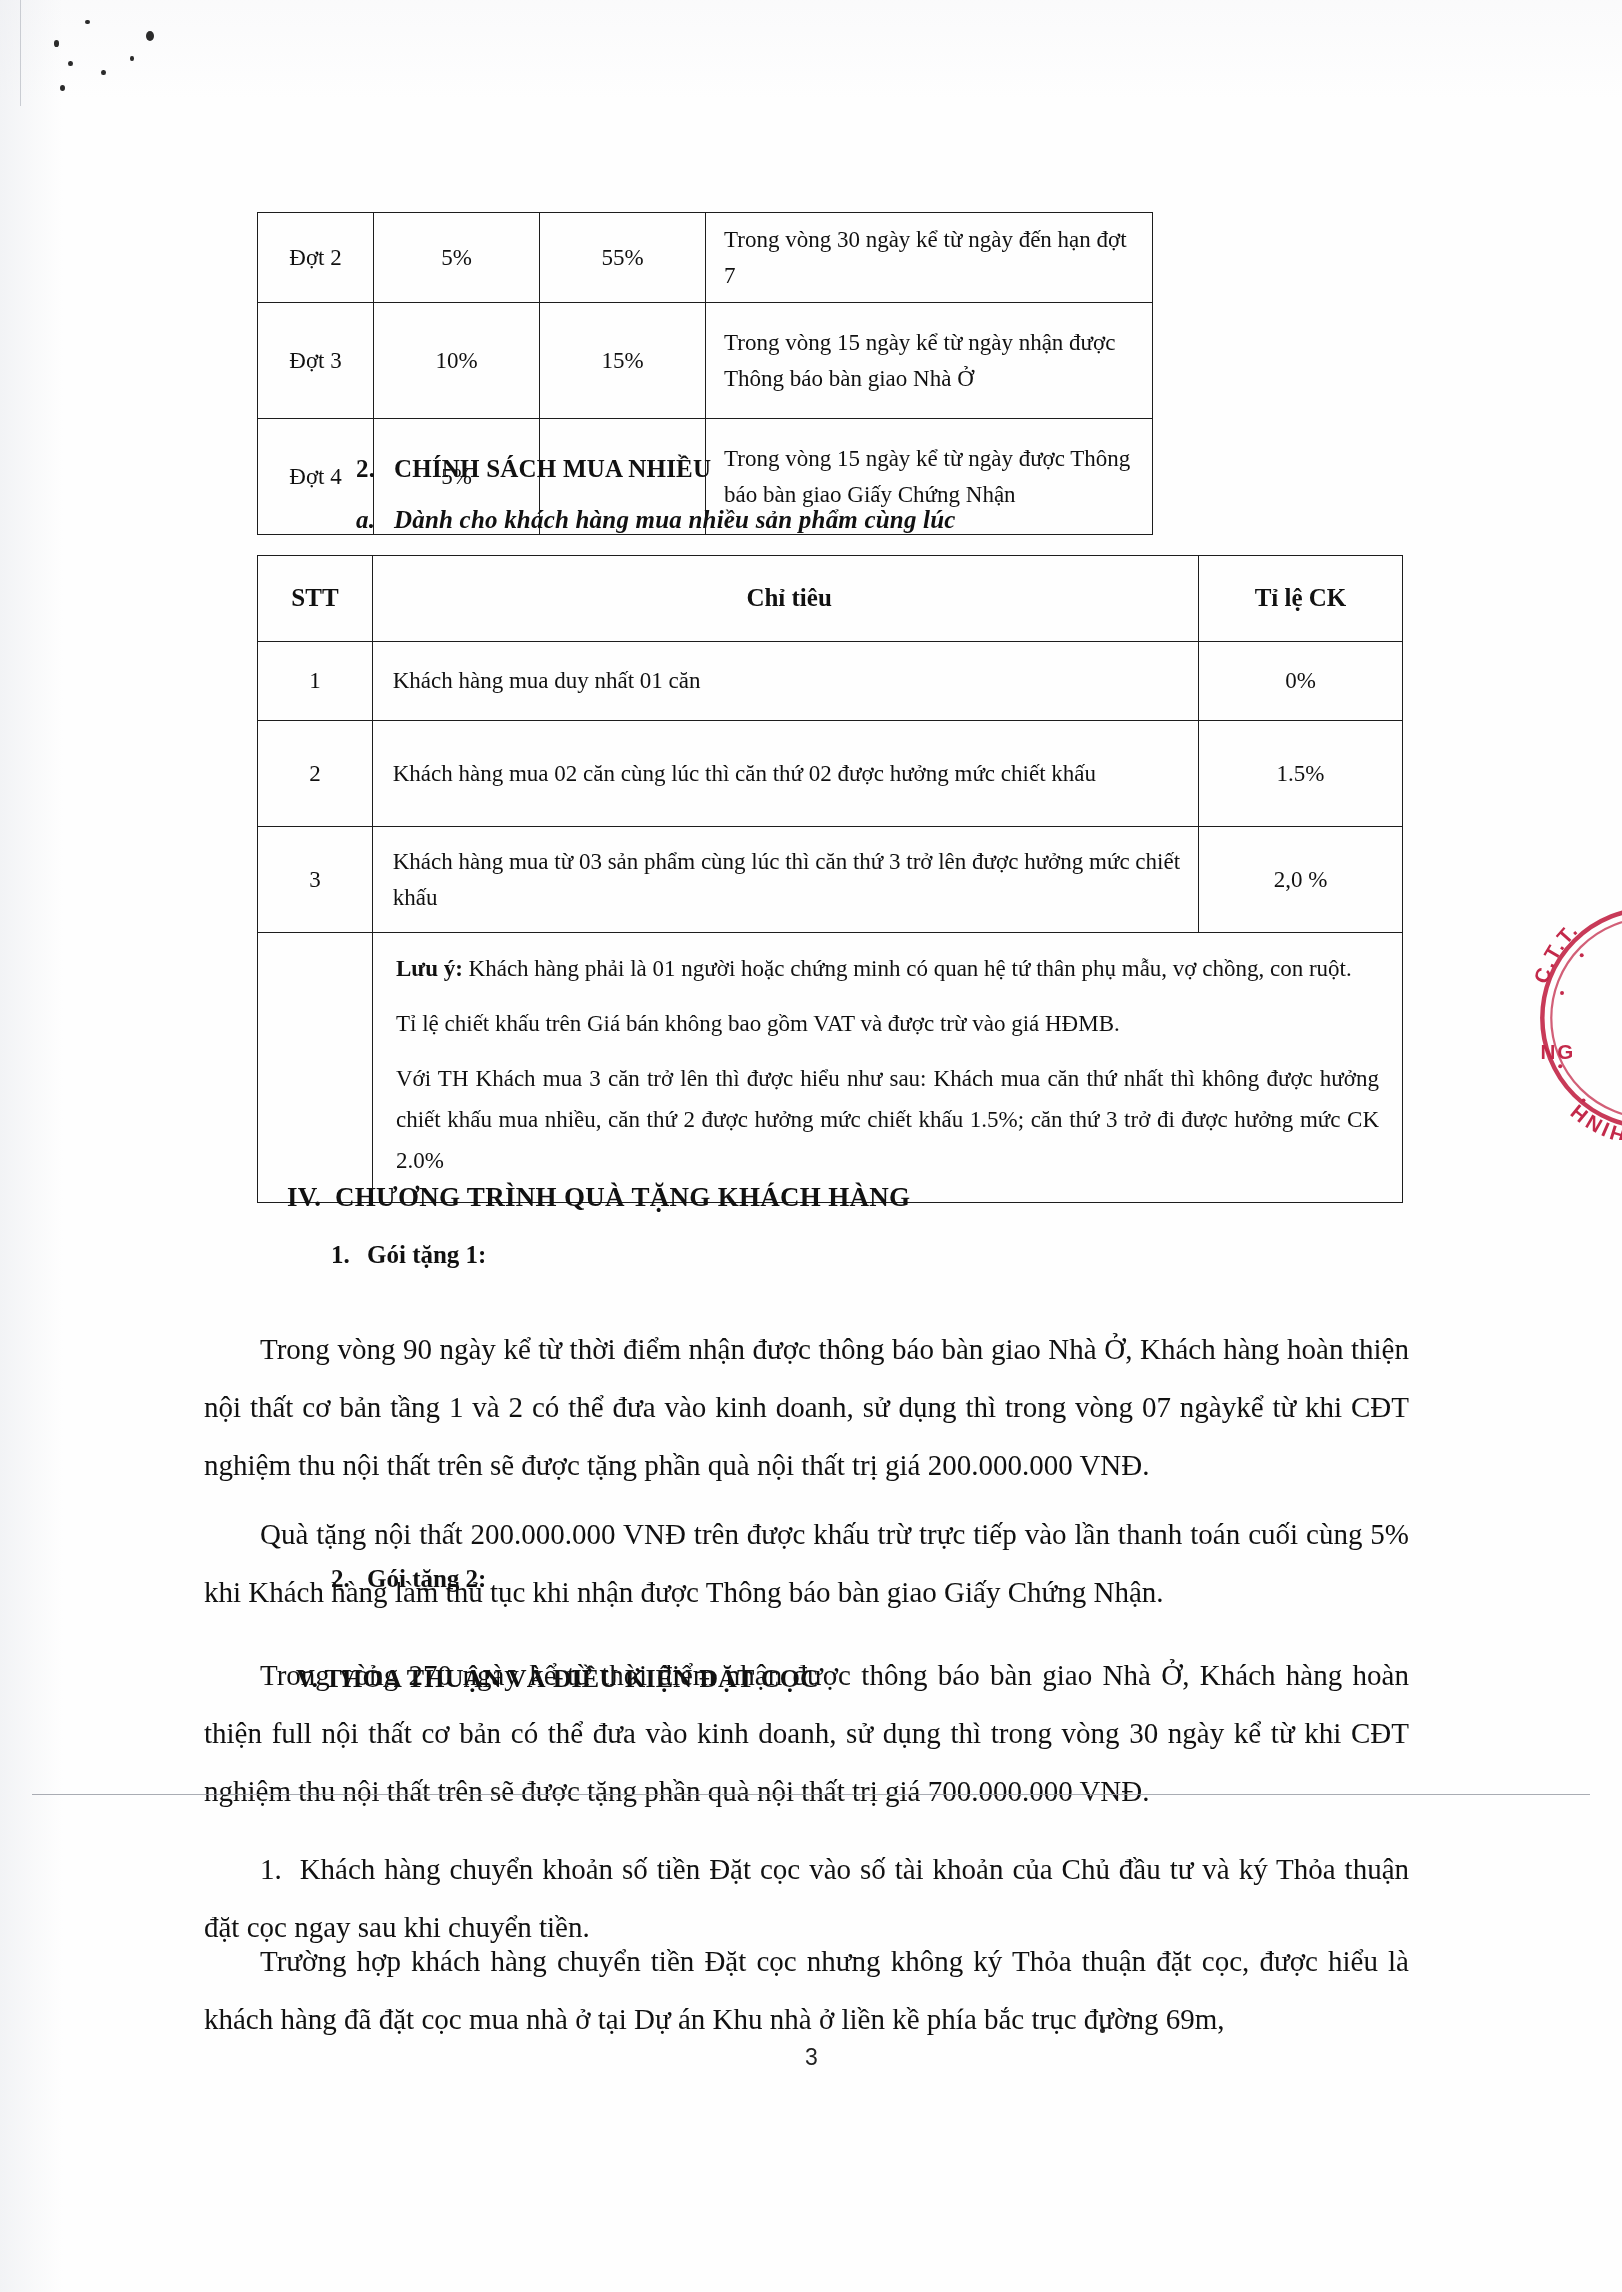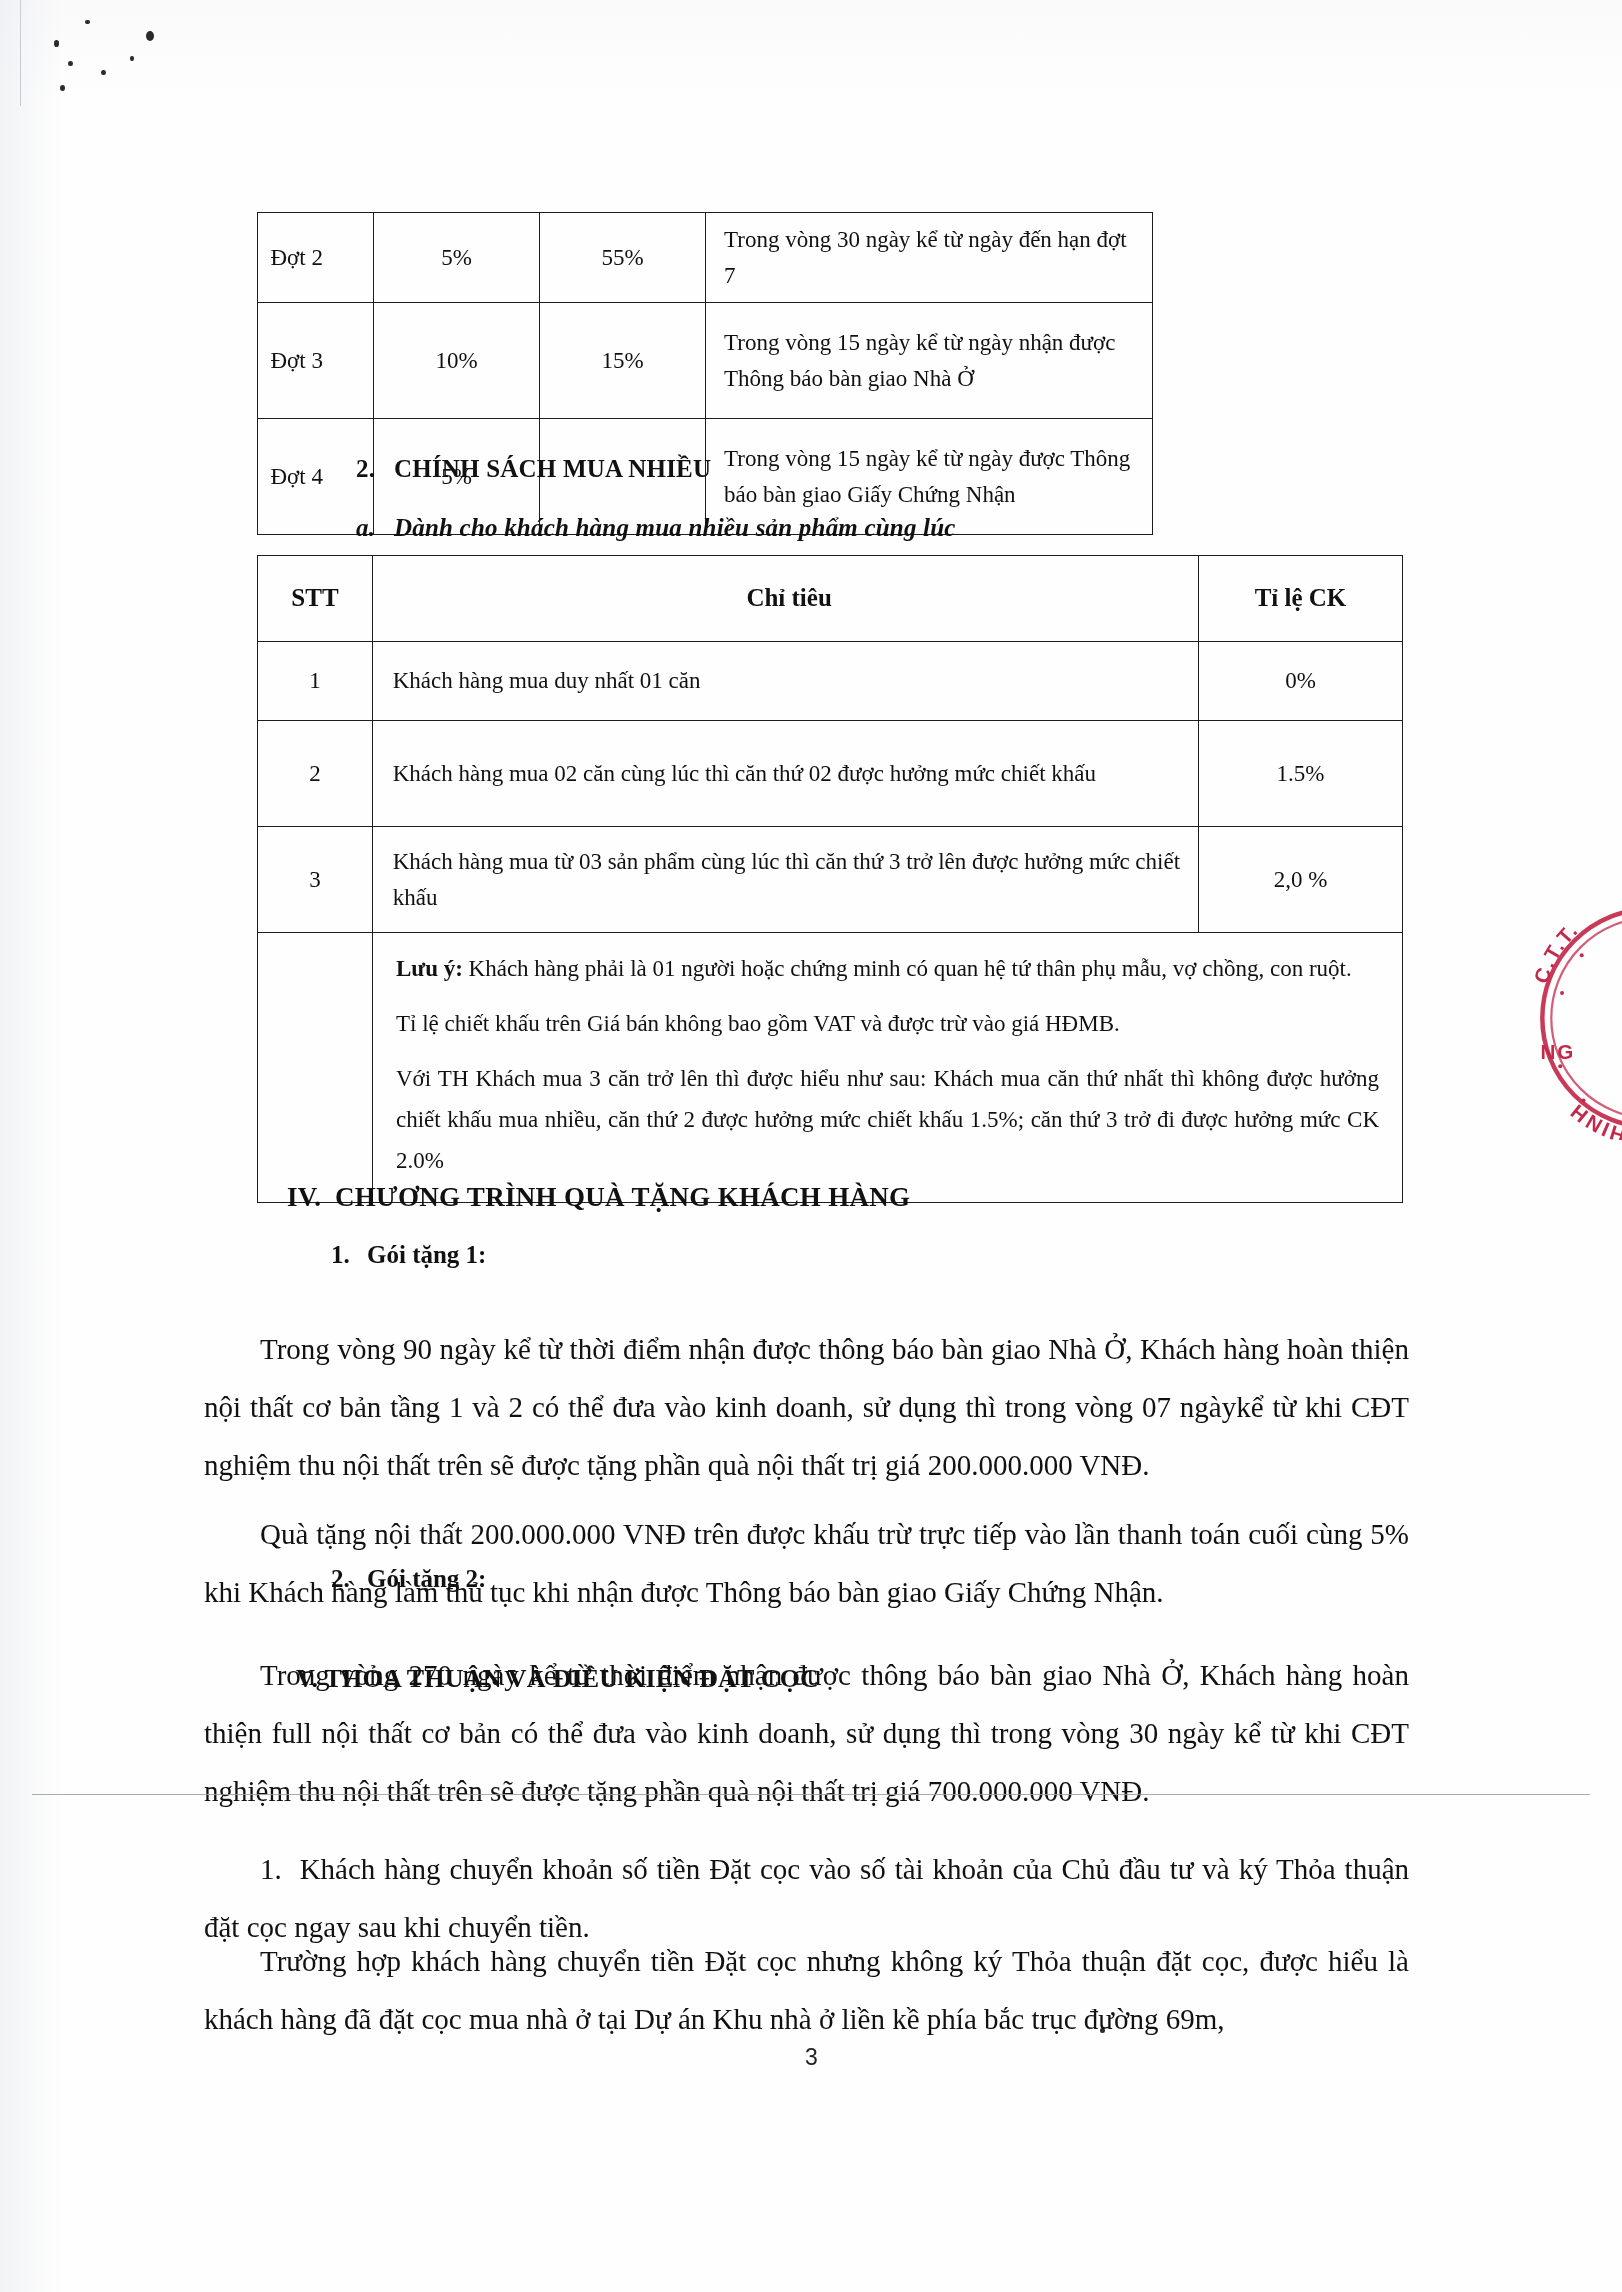--- a/index.html
+++ b/index.html
@@ -70,21 +70,21 @@
   }
 
   
   #table-schedule {
     position: absolute;
     left: 257px;
     top: 212px;
     width: 896px;
   }
   #table-schedule td { height: 66px; }
-  #table-schedule .c-phase { width: 116px; text-align: left; }
+  #table-schedule .c-phase { width: 116px; text-align: center; }
   #table-schedule .c-p1 { width: 166px; text-align: center; }
   #table-schedule .c-p2 { width: 166px; text-align: center; }
   #table-schedule .c-desc { text-align: left; padding-left: 18px; }
   #table-schedule tr.tall td { height: 116px; }
 
   
   .heading-num {
     position: absolute;
     font-weight: bold;
     letter-spacing: 0.2px;
@@ -94,21 +94,20 @@
     top: 455px;
     font-size: 25px;
   }
   .h-sec2 .num { display: inline-block; width: 38px; }
   .h-sub-a {
     left: 356px;
     top: 506px;
     font-size: 25px;
     font-style: italic;
     font-weight: bold;
-    margin-top: 8px;
   }
   .h-sub-a .num { display: inline-block; width: 38px; font-style: italic; }
 
   
   #table-discount {
     position: absolute;
     left: 257px;
     top: 555px;
     width: 1146px;
   }

